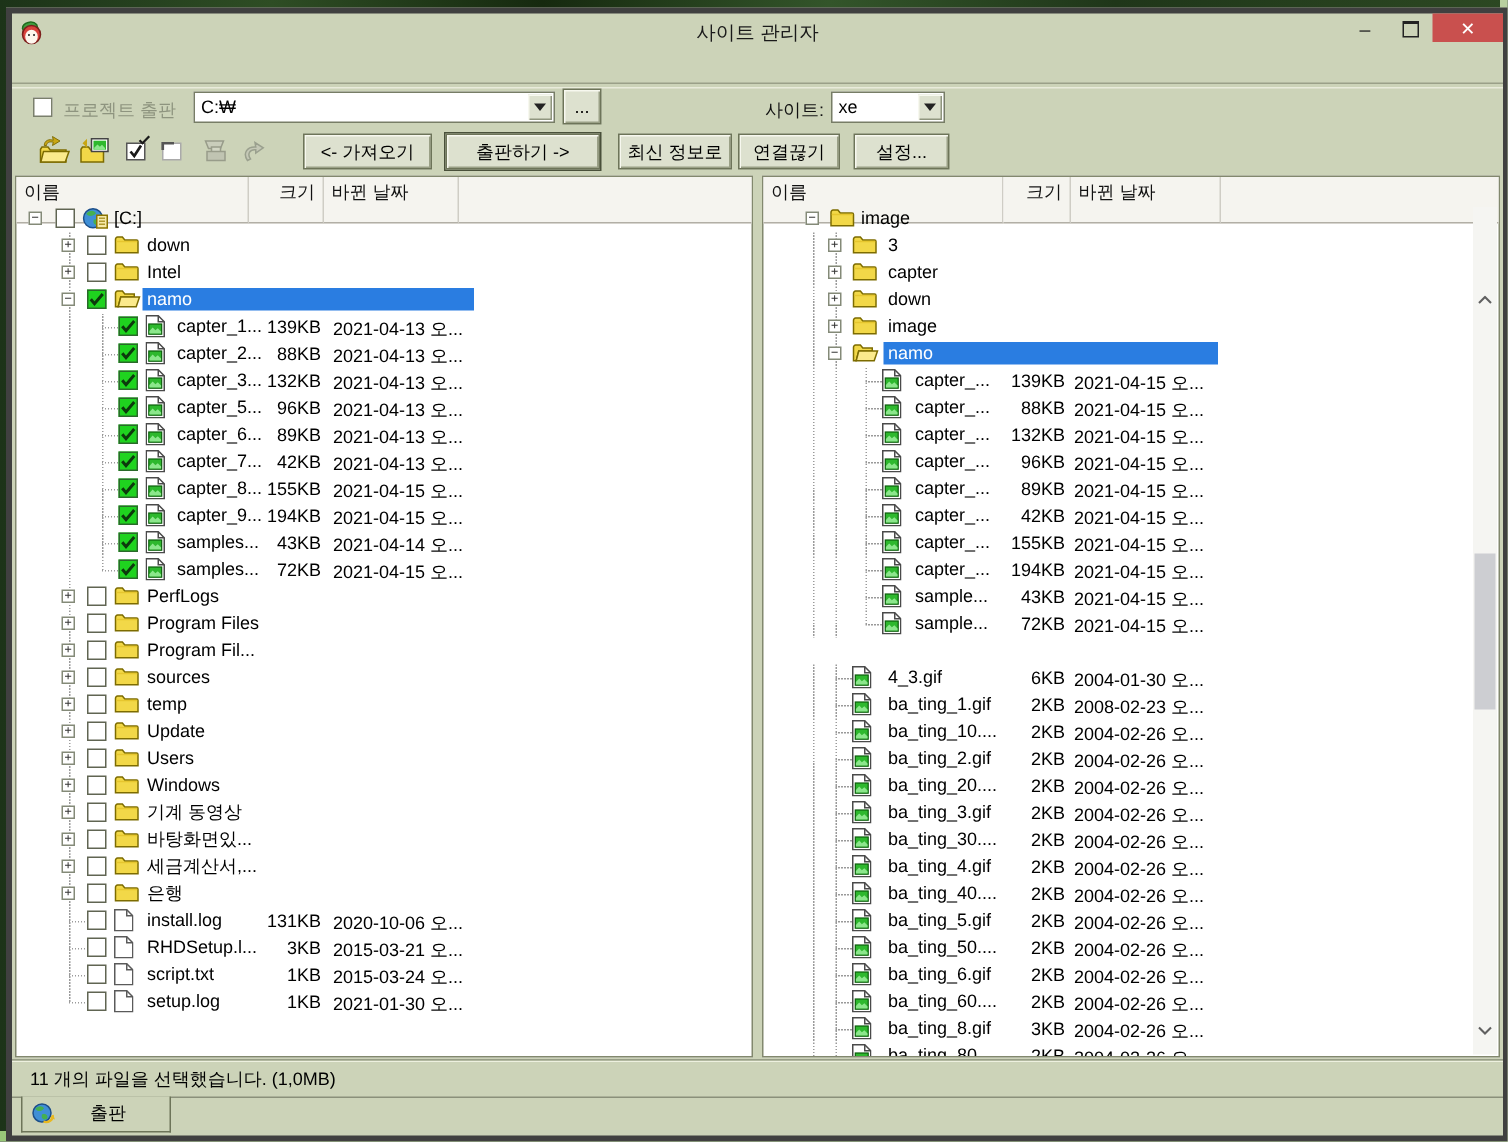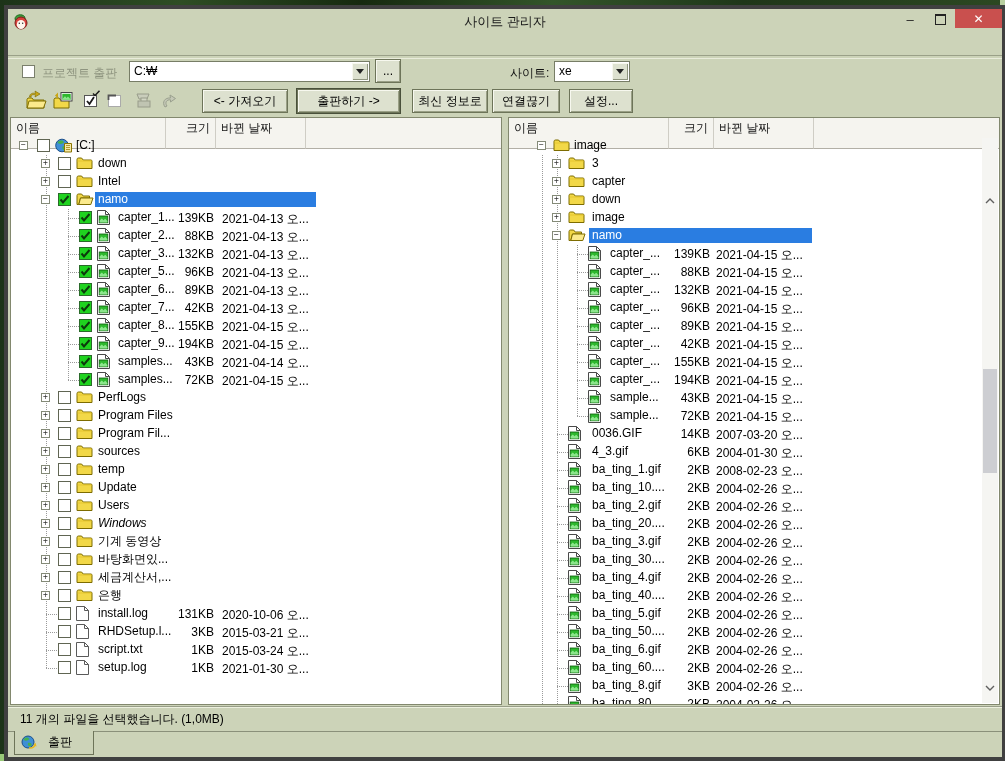--- a/index.html
+++ b/index.html
@@ -71,22 +71,22 @@
   .tsize{position:absolute;top:2px;font-size:12px;text-align:right;color:#000;}
   .tdate{position:absolute;top:2px;font-size:12px;color:#000;white-space:nowrap;}
   
   .sb{position:absolute;top:20px;bottom:1px;right:1px;width:16px;background:#f5f5f2;}
   .sb .chev{position:absolute;left:3px;}
   .sb .thumb{position:absolute;left:1px;right:1px;top:231px;height:104px;background:#cdced2;}
   
   .statusbar{position:absolute;left:0;right:0;top:697px;height:25px;font-size:12px;color:#000;
      border-top:1px solid #989e88;box-shadow:inset 0 1px 0 #edf0df;display:flex;align-items:center;padding-left:12px;box-sizing:border-box;}
   .tabbar{position:absolute;left:0;right:0;top:722px;height:26px;border-top:1px solid #8a907a;}
-  .tab{position:absolute;left:6px;top:-1px;width:80px;height:24px;background:#ccd3b8;border:1px solid #6d7459;border-top:none;
-     box-sizing:border-box;display:flex;align-items:center;gap:11px;padding-left:6px;font-size:12px;color:#000;}
+  .tab{position:absolute;left:6px;top:-1px;width:100px;height:24px;background:#ccd3b8;border:1px solid #6d7459;border-top:none;
+     box-sizing:border-box;display:flex;align-items:center;gap:23px;padding-left:6px;font-size:12px;color:#000;}
 </style>
 </head>
 <body>
 
 <div class="edge-right"></div>
 <div class="edge-bottom"></div>
 
 <div class="window">
 
   <div class="titlebar">
@@ -492,21 +492,21 @@
           <span class="tlabel" style="left: 84px;">Users</span>
         </div>
         <div class="trow" style="top: 378px;">
           <span class="vline" style="left: 35px;"></span>
           <span class="expand" style="left: 30px;">+</span>
           <span class="cb" style="left: 47px;"></span>
           <span class="ticn" style="left: 65px;"><svg width="17" height="14" viewBox="0 0 17 14">
               <path d="M1 12.5 V3.5 C1 2.7 1.6 2 2.4 2 H5.6 L7.2 4 H15 C15.6 4 16 4.4 16 5 V12.5 Z" fill="#f2d848" stroke="#7d6c00"></path>
               <path d="M1.5 5 H15.5" stroke="#e6c62e" fill="none"></path>
             </svg></span>
-          <span class="tlabel" style="left: 84px; font-style: italic;">Windows</span>
+          <span class="tlabel" style="left: 84px;">Windows</span>
         </div>
         <div class="trow" style="top: 396px;">
           <span class="vline" style="left: 35px;"></span>
           <span class="expand" style="left: 30px;">+</span>
           <span class="cb" style="left: 47px;"></span>
           <span class="ticn" style="left: 65px;"><svg width="17" height="14" viewBox="0 0 17 14">
               <path d="M1 12.5 V3.5 C1 2.7 1.6 2 2.4 2 H5.6 L7.2 4 H15 C15.6 4 16 4.4 16 5 V12.5 Z" fill="#f2d848" stroke="#7d6c00"></path>
               <path d="M1.5 5 H15.5" stroke="#e6c62e" fill="none"></path>
             </svg></span>
           <span class="tlabel" style="left: 84px;">기계 동영상</span>
@@ -799,34 +799,20 @@
           <span class="hstub" style="left: 68px; width: 11px;"></span>
           <span class="ticn" style="left: 79px;"><svg width="13" height="15" viewBox="0 0 13 15">
               <path d="M0.5 0.5 H8.5 L12.5 4.5 V14.5 H0.5 Z" fill="#fff" stroke="#4a4a4a"></path>
               <path d="M8.5 0.5 V4.5 H12.5" fill="none" stroke="#4a4a4a"></path>
               <rect x="2.2" y="6" width="8.6" height="6.8" fill="#2eb82e" stroke="#0b5e0b" stroke-width="0.8"></rect>
               <path d="M2.6 10.6 L4.8 8.4 L6.6 10.2 L8.2 8.8 L10.4 11 V12.4 H2.6 Z" fill="#8ce68c"></path>
             </svg></span>
           <span class="tlabel" style="left: 98px;">sample...</span>
           <span class="tsize" style="left: 140px; width: 61px;">72KB</span>
           <span class="tdate" style="left: 207px;">2021-04-15 오...</span>
-        </div>
-        <div class="trow" style="top: 288px;">
-          <span class="vline" style="left: 33px;"></span>
-          <span class="vline" style="left: 48px;"></span>
-          <span class="hstub" style="left: 48px; width: 11px;"></span>
-          <span class="ticn" style="left: 59px;"><svg width="13" height="15" viewBox="0 0 13 15">
-              <path d="M0.5 0.5 H8.5 L12.5 4.5 V14.5 H0.5 Z" fill="#fff" stroke="#4a4a4a"></path>
-              <path d="M8.5 0.5 V4.5 H12.5" fill="none" stroke="#4a4a4a"></path>
-              <rect x="2.2" y="6" width="8.6" height="6.8" fill="#2eb82e" stroke="#0b5e0b" stroke-width="0.8"></rect>
-              <path d="M2.6 10.6 L4.8 8.4 L6.6 10.2 L8.2 8.8 L10.4 11 V12.4 H2.6 Z" fill="#8ce68c"></path>
-            </svg></span>
-          <span class="tlabel" style="left: 80px;">0036.GIF</span>
-          <span class="tsize" style="left: 140px; width: 61px;">14KB</span>
-          <span class="tdate" style="left: 207px;">2007-03-20 오...</span>
         </div>
         <div class="trow" style="top: 306px;">
           <span class="vline" style="left: 33px;"></span>
           <span class="vline" style="left: 48px;"></span>
           <span class="hstub" style="left: 48px; width: 11px;"></span>
           <span class="ticn" style="left: 59px;"><svg width="13" height="15" viewBox="0 0 13 15">
               <path d="M0.5 0.5 H8.5 L12.5 4.5 V14.5 H0.5 Z" fill="#fff" stroke="#4a4a4a"></path>
               <path d="M8.5 0.5 V4.5 H12.5" fill="none" stroke="#4a4a4a"></path>
               <rect x="2.2" y="6" width="8.6" height="6.8" fill="#2eb82e" stroke="#0b5e0b" stroke-width="0.8"></rect>
               <path d="M2.6 10.6 L4.8 8.4 L6.6 10.2 L8.2 8.8 L10.4 11 V12.4 H2.6 Z" fill="#8ce68c"></path>

